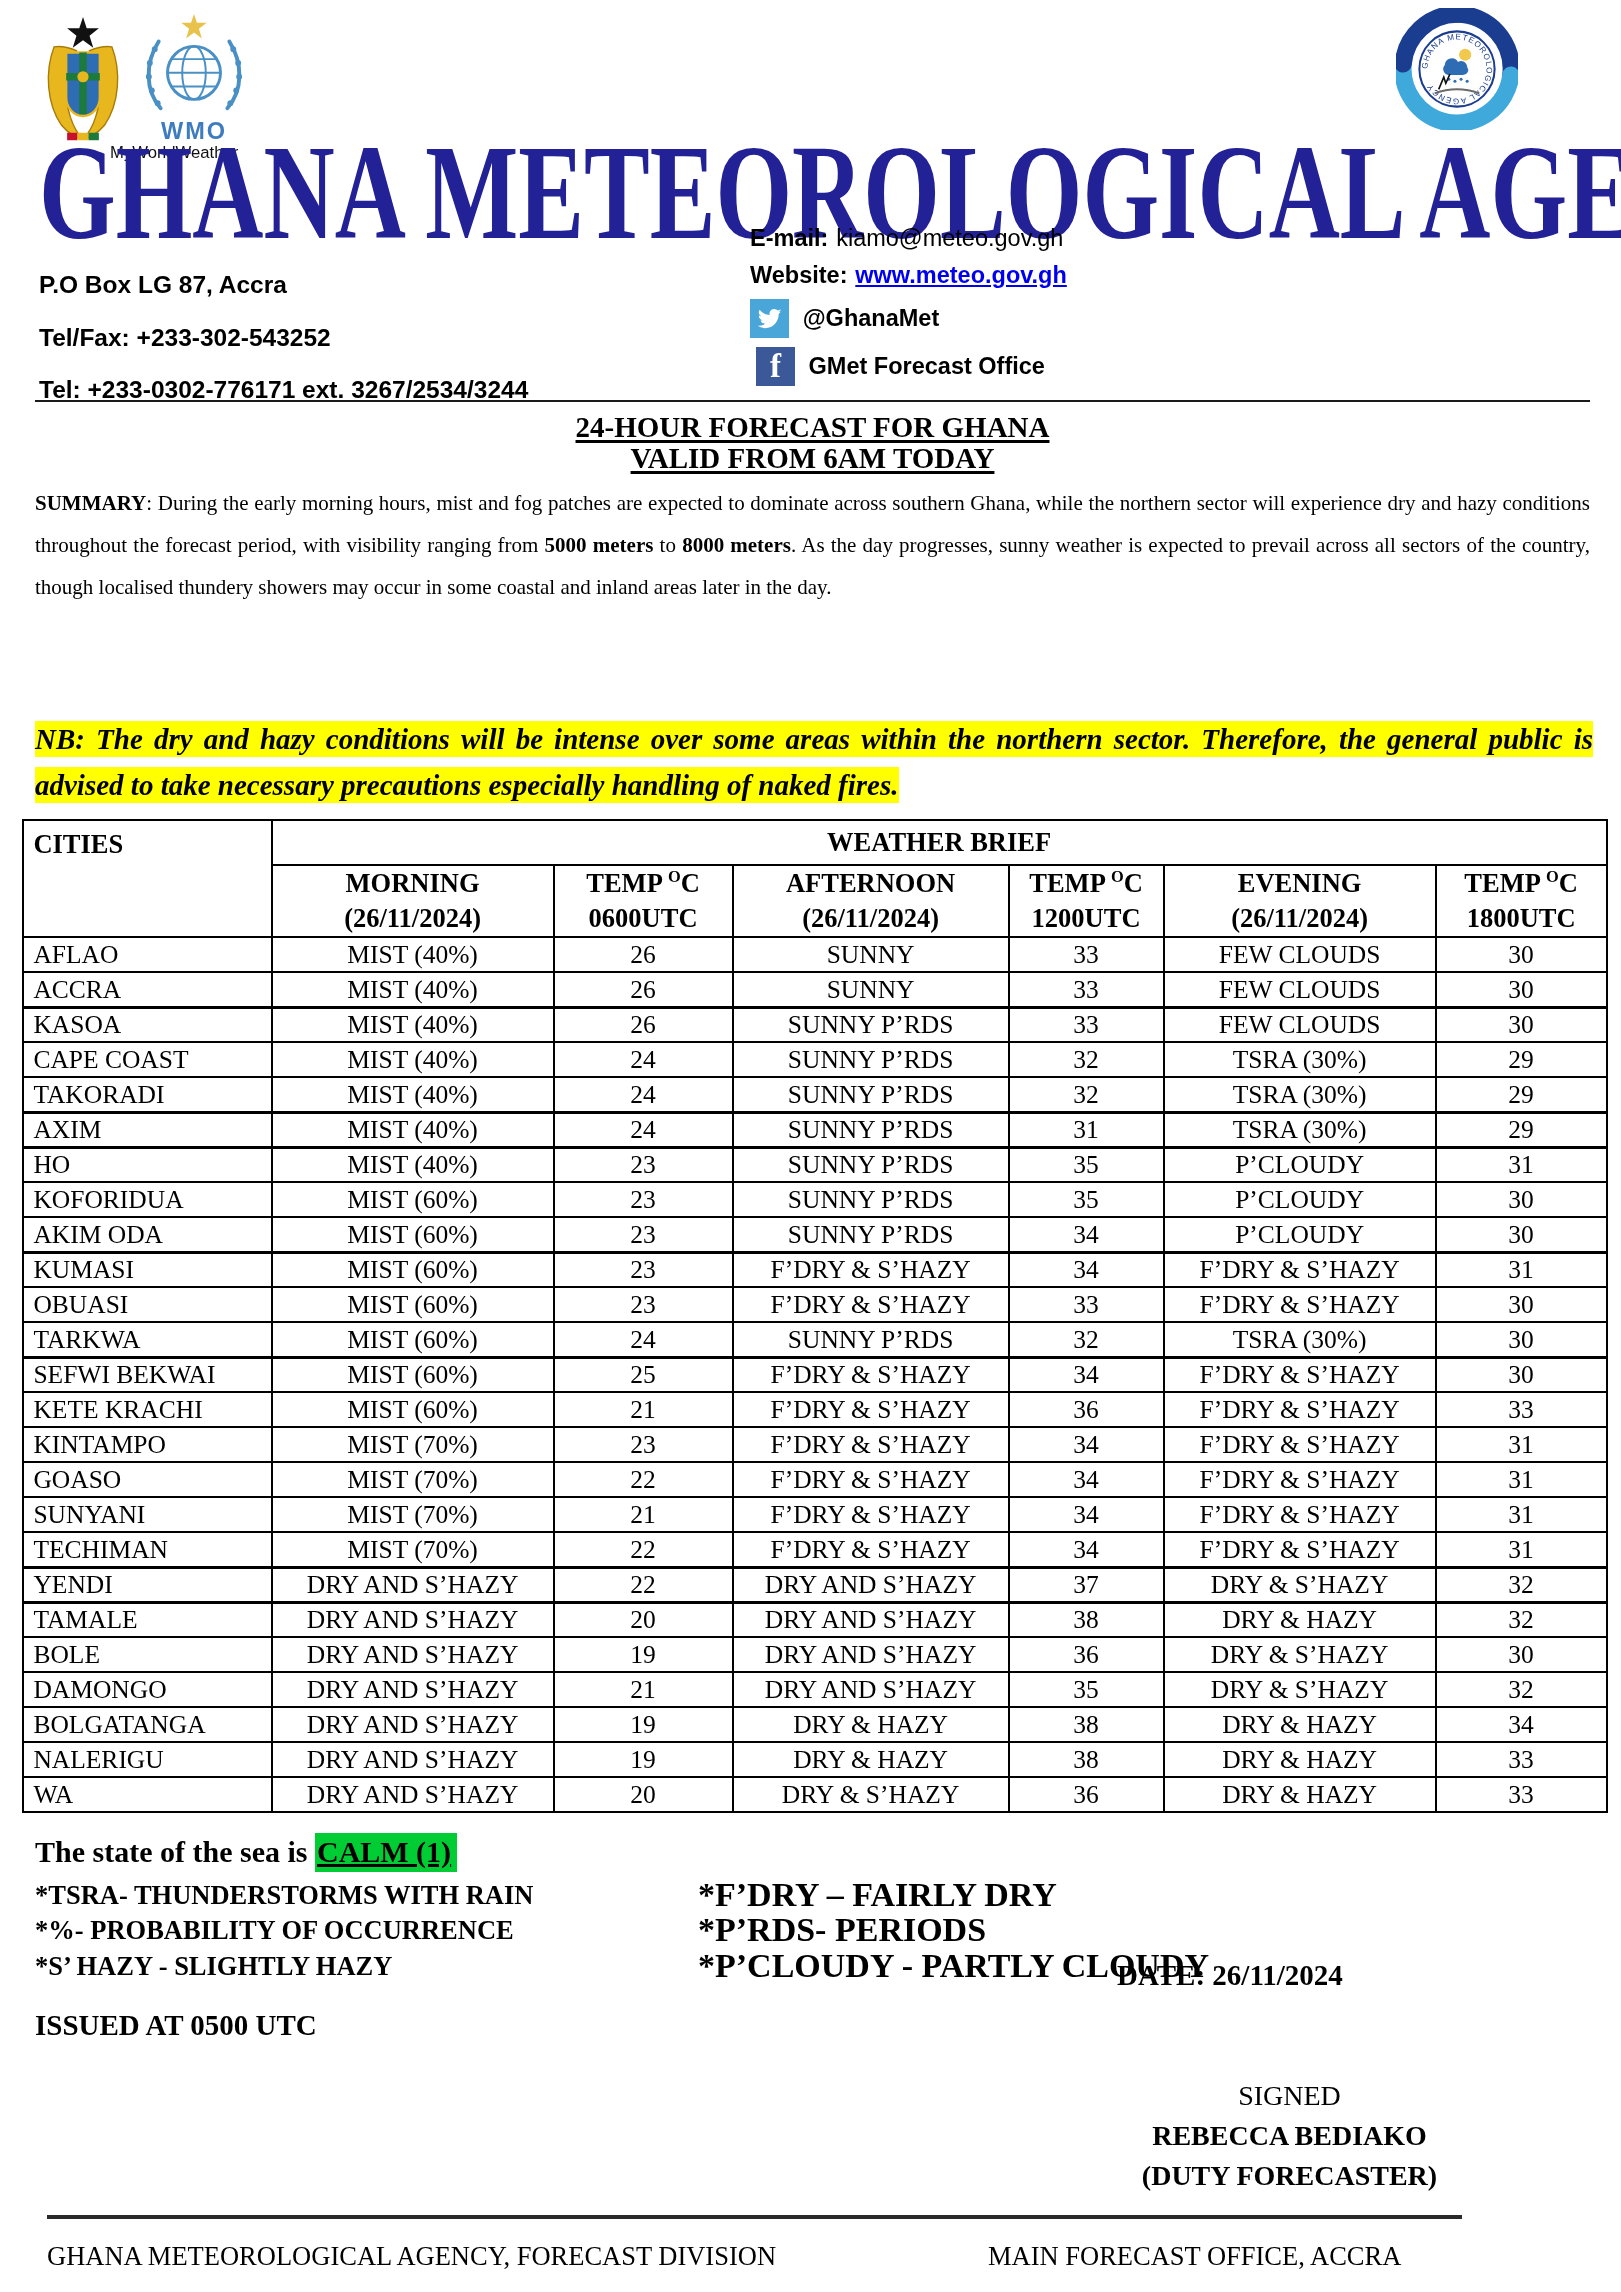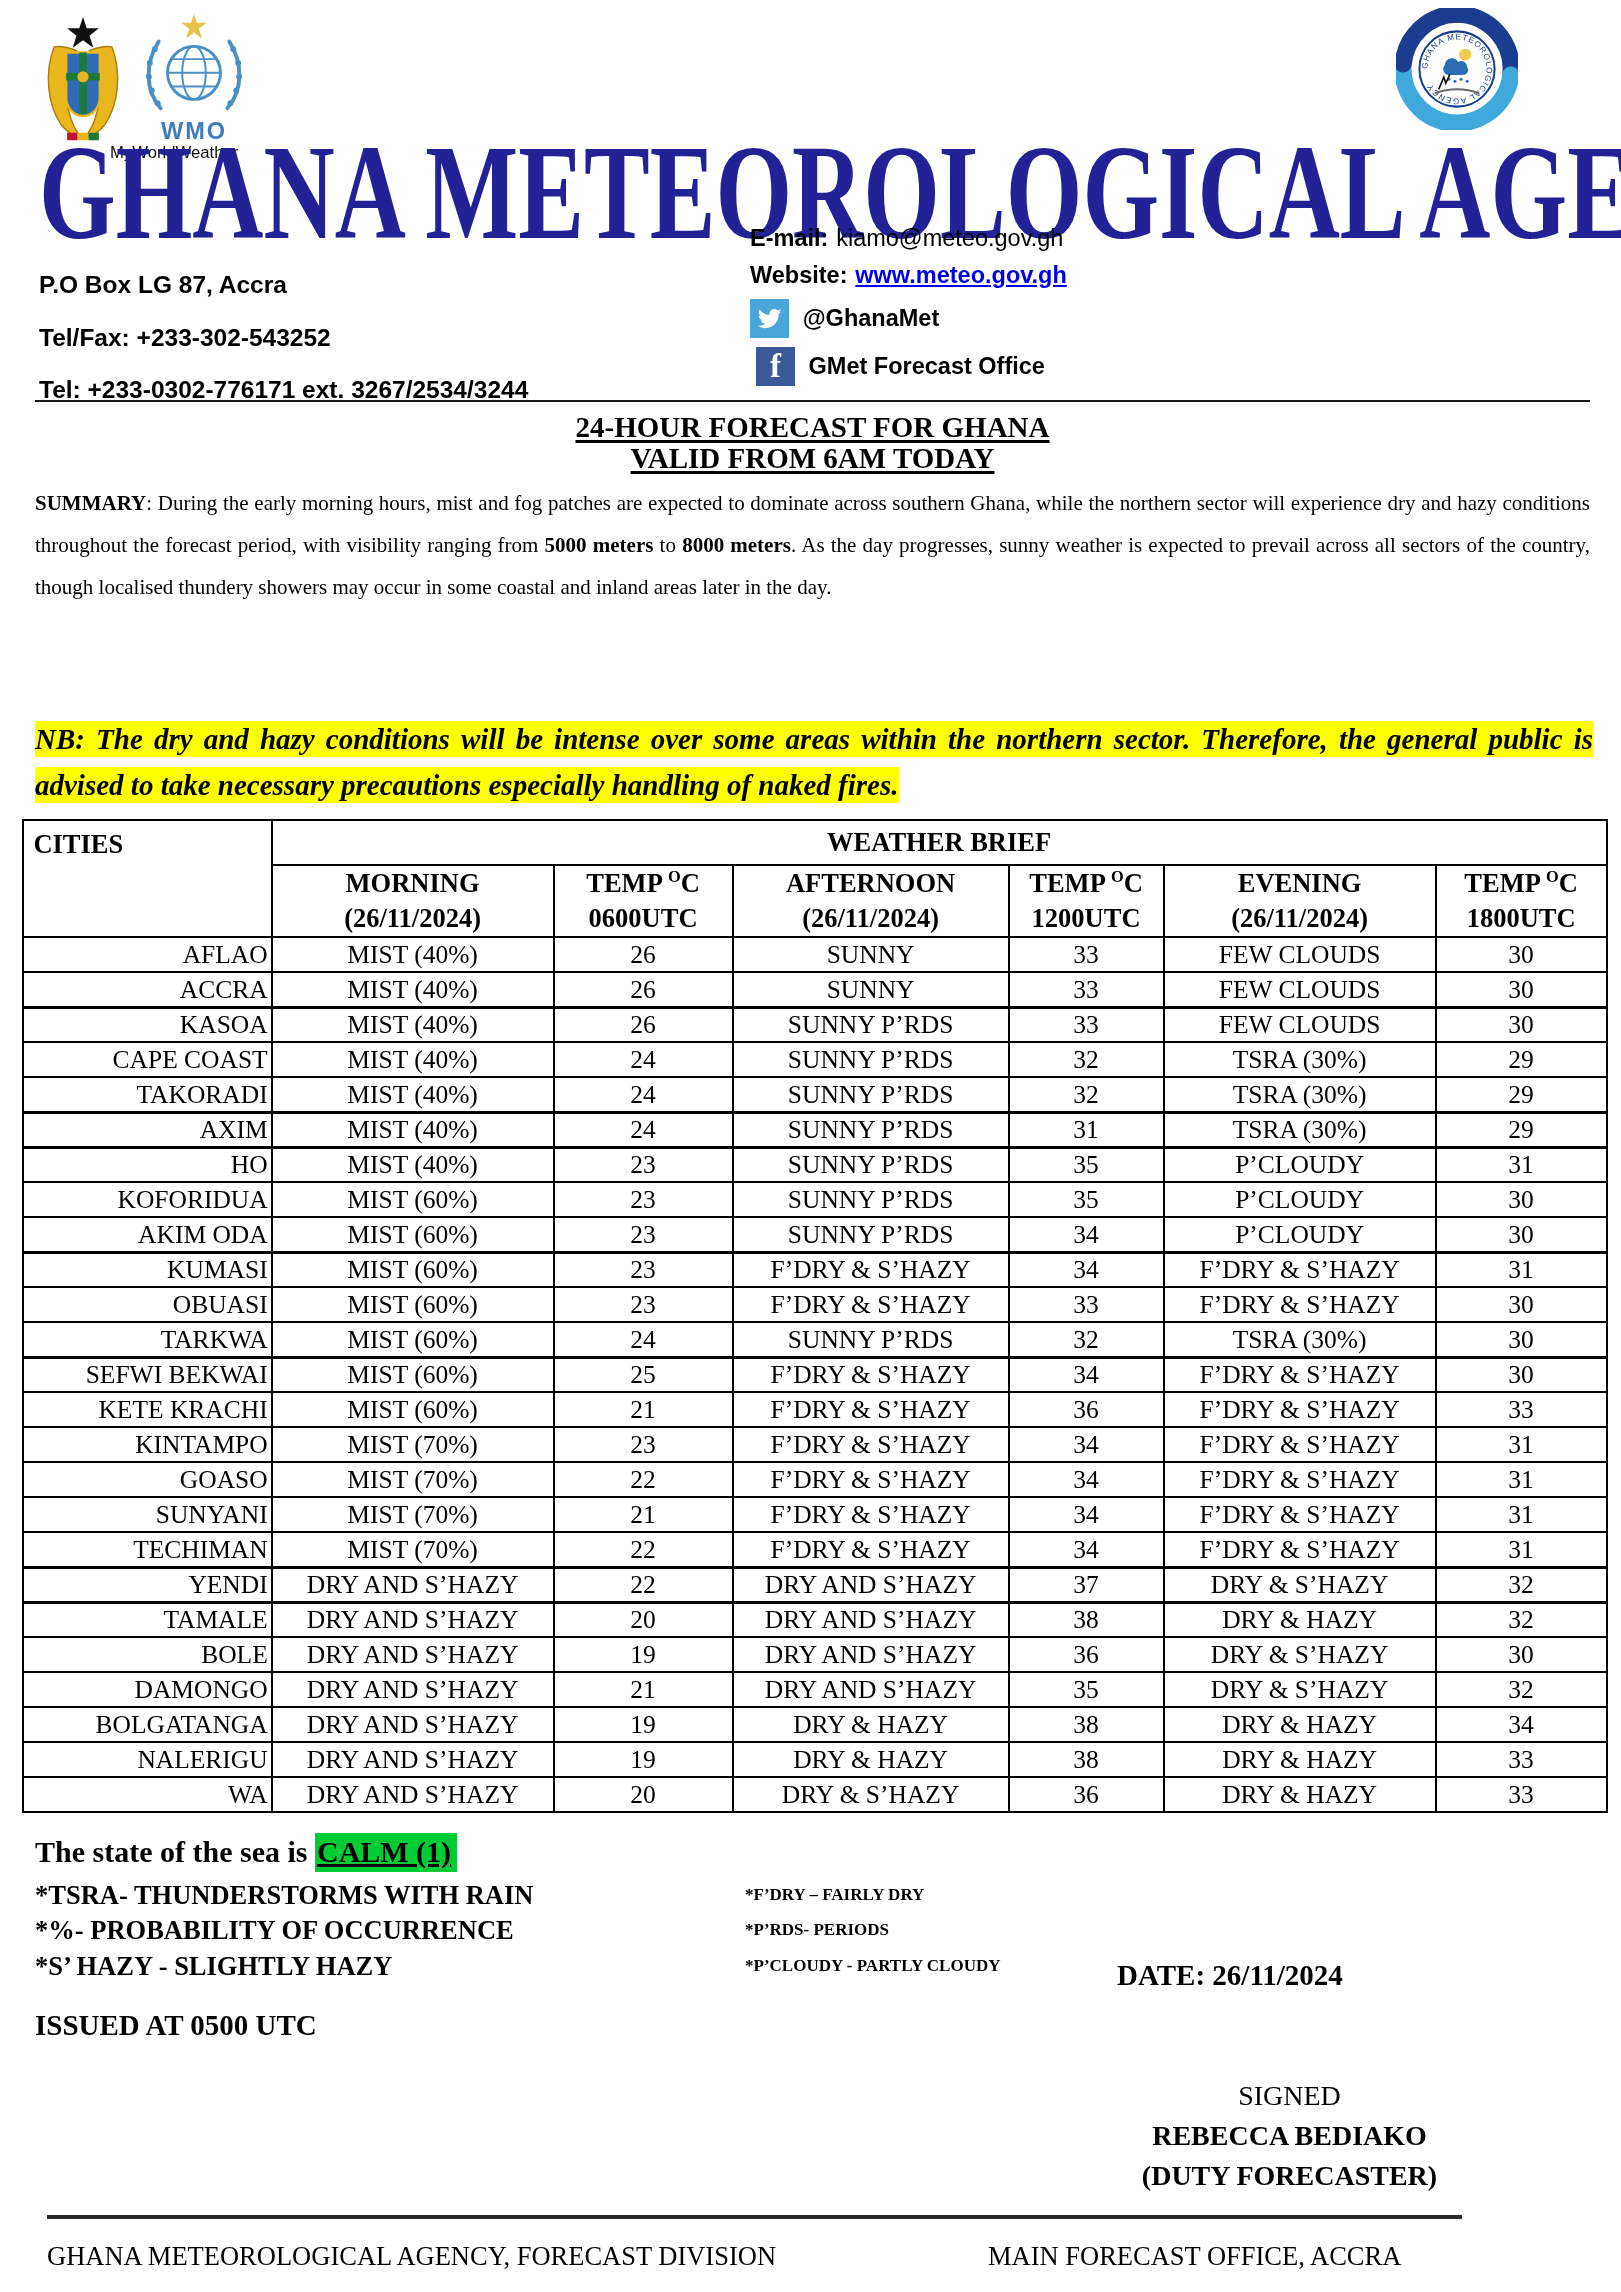--- a/index.html
+++ b/index.html
@@ -52,28 +52,28 @@
   .nb{position:absolute;left:35px;top:716px;width:1558px;font-size:29px;line-height:46px;font-weight:bold;font-style:italic;text-align:justify;}
   .nb span{background:var(--highlight-yellow);padding:2px 0;}
   
   .weather-table{position:absolute;left:21.6px;top:819px;width:1584px;border-collapse:collapse;table-layout:fixed;}
   .weather-table th,.weather-table td{border:2px solid #000;}
   .weather-table thead th{font-size:26.5px;font-weight:bold;text-align:center;vertical-align:middle;line-height:35px;}
   .weather-table th.cities{vertical-align:top;text-align:left;padding:5.9px 0 0 9.8px;}
   .weather-table tr.brief-row th{height:45px;}
   .weather-table tr.cols-row th{height:65px;}
   .weather-table tbody td{height:35px;font-size:25.5px;text-align:center;padding:1px 2.9px;line-height:1;}
-  .weather-table tbody td.city{text-align:right;padding-left:9.8px;}
+  .weather-table tbody td.city{text-align:left;padding-left:9.8px;}
   .weather-table tbody tr.group-end td{border-bottom-width:3.9px;}
   sup.deg{font-size:0.62em;vertical-align:super;line-height:0;}
   
   .sea-state{position:absolute;left:35px;top:1835px;font-size:30px;font-weight:bold;}
   .sea-state span{background:var(--highlight-green);text-decoration:underline;text-decoration-thickness:2.9px;padding:2px 5.9px 3.9px 2px;}
   .legend-left{position:absolute;left:35px;top:1882px;font-size:26.5px;font-weight:bold;}
-  .legend-right{position:absolute;left:698px;top:1882px;font-size:17px;font-weight:bold;margin-left:47px;}
+  .legend-right{position:absolute;left:698px;top:1882px;font-size:34px;font-weight:bold;}
   .legend-left div,.legend-right div{margin-bottom:8.8px;line-height:26.5px;}
   .issued{position:absolute;left:35px;top:2009px;font-size:29px;font-weight:bold;text-align:center;}
   .date{position:absolute;left:1117px;top:1959px;font-size:29px;font-weight:bold;}
   .signature{position:absolute;left:1108px;top:2076px;width:363px;text-align:center;font-size:28px;line-height:40px;}
   .signature .signed{font-weight:normal;}
   .signature .name,.signature .role{font-weight:bold;}
   .footer-rule{position:absolute;left:47px;top:2215px;width:1415px;border-top:4.9px solid #2a2a2a;}
   .footer-division{position:absolute;left:47px;top:2241px;font-size:26.5px;}
   .footer-office{position:absolute;left:988px;top:2241px;font-size:26.5px;}
 </style>

